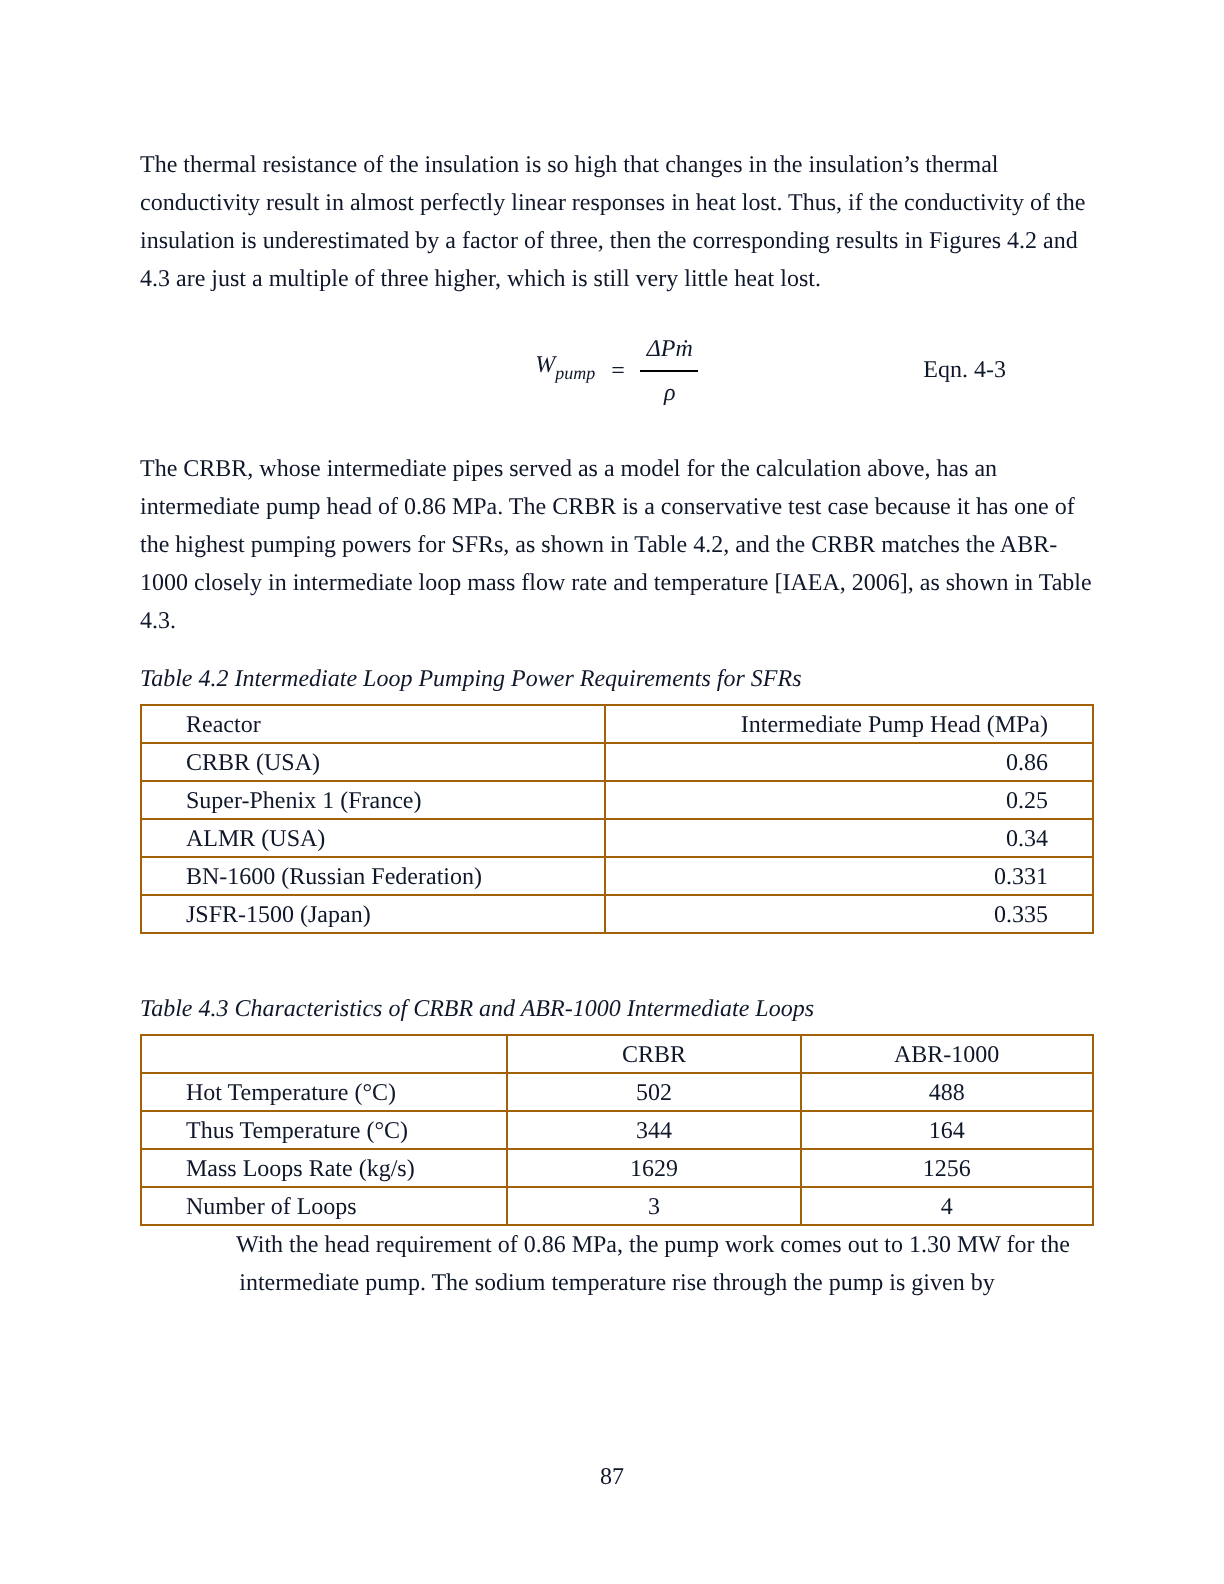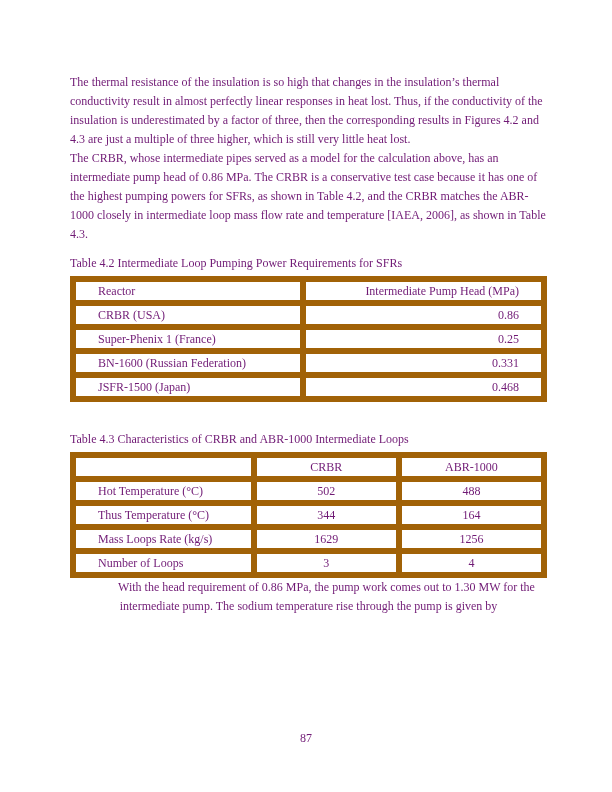--- a/index.html
+++ b/index.html
@@ -4,89 +4,104 @@
 <style>
   html, body { margin: 0; padding: 0; }
   body { background: #ffffff; width: 612px; height: 792px; }
   .page {
     position: relative;
     width: 612px; height: 792px;
     background: #ffffff;
     font-family: "Liberation Serif", "DejaVu Serif", serif;
     font-size: 12px;
     line-height: 19px;
-    color: #701a75;
+    color: #0f172a;
     overflow: hidden;
   }
   .content { position: absolute; left: 70px; top: 73px; width: 477px; }
   p.para { margin: 0; }
   .indent { text-indent: 36px; }
 
   .equation-row {
     position: relative;
     display: flex; align-items: center; justify-content: center;
     margin: 12px 0 16px;
     min-height: 48px;
   }
   .equation { display: flex; align-items: center; font-style: italic; }
   .eq-lhs sub { font-size: 9px; font-style: italic; }
   .eq-equals { margin: 0 8px; font-style: normal; }
   .fraction { display: inline-block; text-align: center; vertical-align: middle; }
   .fraction .num { display: block; border-bottom: 1px solid #000; padding: 0 3px 1px; }
   .fraction .den { display: block; padding-top: 1px; }
   .eq-label { position: absolute; right: 44px; top: 50%; transform: translateY(-50%); }
 
-  .caption { margin: 17px 0 3px 0; }
+  .caption { margin: 17px 0 3px 0; font-style: italic; }
   .caption-42 { margin-top: 10px; }
   .caption-43 { margin-top: 28px; }
 
   table { border-collapse: collapse; width: 100%; font-size: 12px; line-height: 15px; table-layout: fixed; }
-  td { border: 6px solid #a16207; padding: 1px 22px; height: 16px; overflow: hidden; vertical-align: middle; }
+  td { border: 1px solid #a16207; padding: 1px 22px; height: 16px; overflow: hidden; vertical-align: middle; }
   .t42 td.c0 { width: 48.5%; text-align: left; }
   .t42 td.c1 { width: 51.5%; text-align: right; }
   .t43 td.c0 { width: 40%; text-align: left; }
   .t43 td.c1, .t43 td.c2 { width: 30%; text-align: center; }
 
   .closing { margin-top: 26px; text-align: center; }
   .page-number { position: absolute; bottom: 44px; left: 0; width: 100%; text-align: center; }
 </style>
 </head>
 <body>
 
 <div class="page">
   <div class="content">
 
     <p class="para">The thermal resistance of the insulation is so high that changes in the insulation’s thermal conductivity result in almost perfectly linear responses in heat lost.  Thus, if the conductivity of the insulation is underestimated by a factor of three, then the corresponding results in Figures 4.2 and 4.3 are just a multiple of three higher, which is still very little heat lost.</p>
 
 
+    <div class="equation-row">
+      <span class="equation">
+        <span class="eq-lhs"><span>W</span><sub>pump</sub></span>
+        <span class="eq-equals">=</span>
+        <span class="fraction">
+          <span class="num">ΔPṁ</span>
+          <span class="den">ρ</span>
+        </span>
+      </span>
+      <span class="eq-label">Eqn. 4-3</span>
+    </div>
 
     <p class="para">The CRBR, whose intermediate pipes served as a model for the calculation above, has an intermediate pump head of 0.86 MPa.  The CRBR is a conservative test case because it has one of the highest pumping powers for SFRs, as shown in Table 4.2, and the CRBR matches the ABR-1000 closely in intermediate loop mass flow rate and temperature [IAEA, 2006], as shown in Table 4.3.</p>
 
     <p class="caption caption-42">Table 4.2 Intermediate Loop Pumping Power Requirements for SFRs</p>
     <table class="t42">
       <tbody>
         <tr>
           <td class="c0">Reactor</td>
           <td class="c1">Intermediate Pump Head (MPa)</td>
         </tr>
         <tr>
           <td class="c0">CRBR (USA)</td>
           <td class="c1">0.86</td>
         </tr>
         <tr>
           <td class="c0">Super-Phenix 1 (France)</td>
           <td class="c1">0.25</td>
         </tr>
         <tr>
+          <td class="c0">ALMR (USA)</td>
+          <td class="c1">0.34</td>
+        </tr>
+        <tr>
           <td class="c0">BN-1600 (Russian Federation)</td>
           <td class="c1">0.331</td>
         </tr>
         <tr>
           <td class="c0">JSFR-1500 (Japan)</td>
-          <td class="c1">0.468</td>
+          <td class="c1">0.335</td>
         </tr>
       </tbody>
     </table>
 
     <p class="caption caption-43">Table 4.3 Characteristics of CRBR and ABR-1000 Intermediate Loops</p>
     <table class="t43">
       <tbody>
         <tr>
           <td class="c0"></td>
           <td class="c1">CRBR</td>

